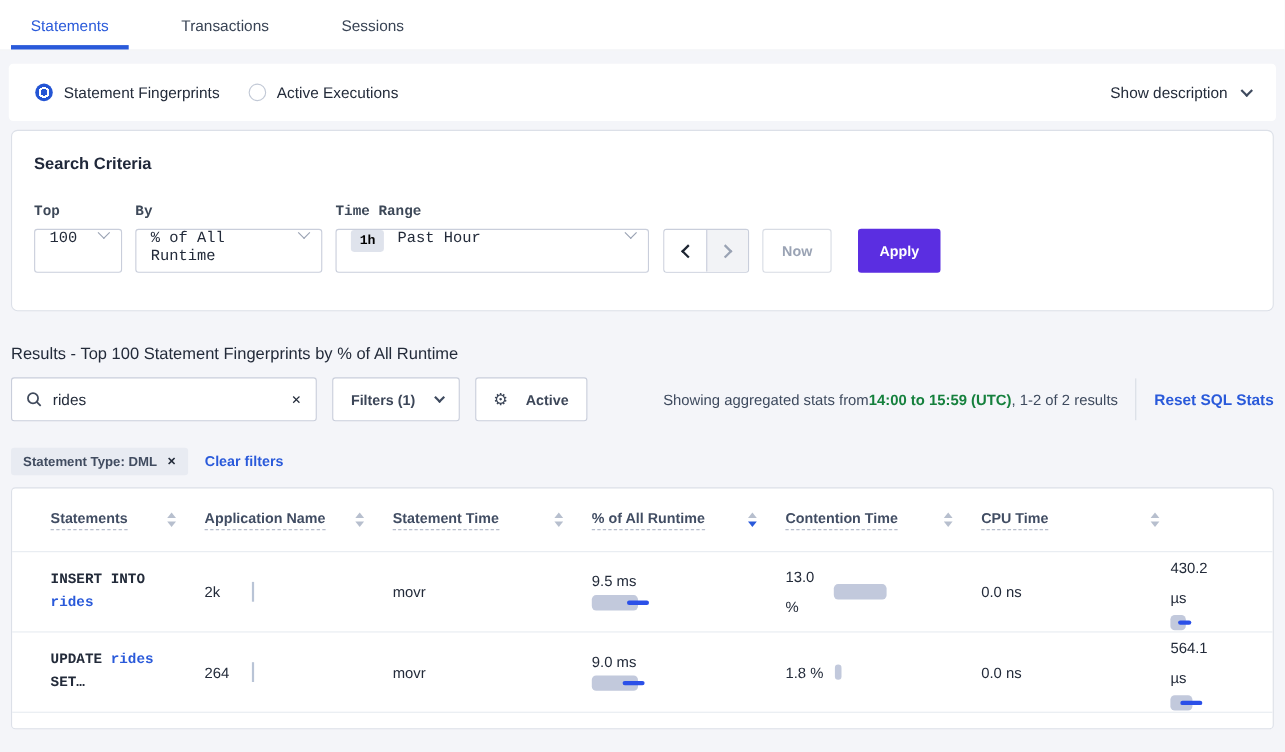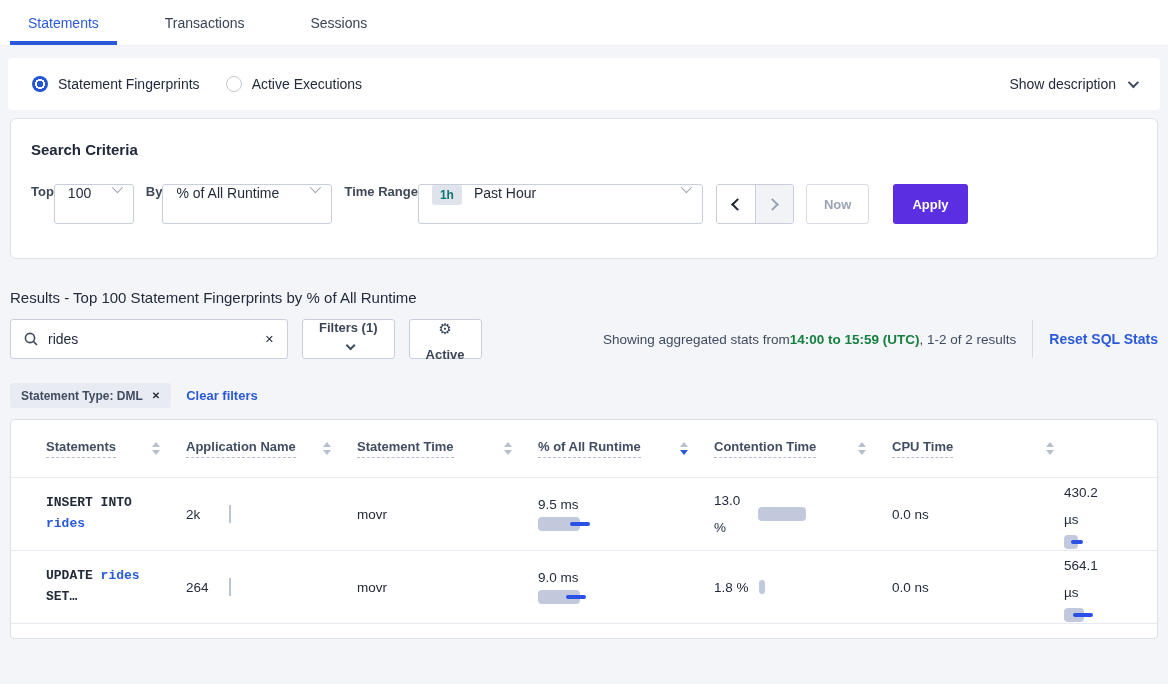--- a/index.html
+++ b/index.html
@@ -39,33 +39,33 @@
   .chev {
     width: 8px; height: 8px; border-right: 2px solid #3e4a5e; border-bottom: 2px solid #3e4a5e;
     transform: rotate(45deg) translateY(-2px); display: inline-block;
   }
   .chev.light { border-color: #98a1b2; border-width: 1.5px; }
   
   .card { margin: 8px 10px 0; background: #fff; border: 1px solid #dce0e8; border-radius: 6px; }
   .sc { padding: 22px 20px 34px; }
   .sc-title { font-size: 15px; font-weight: bold; color: #20283a; margin-bottom: 26px; }
   .sc-controls { display: flex; align-items: flex-end; }
-  .field { display: flex; flex-direction: row; margin-right: 12px; }
+  .field { display: flex; flex-direction: column; gap: 9px; margin-right: 12px; font-family: Liberation Mono, monospace; }
   .field > label { font-size: 13px; font-weight: bold; color: #3d4858; }
   .select {
     height: 40px; border: 1px solid #c9cedb; border-radius: 3px; background: #fff;
     display: flex; align-items: flex-start; padding: 0 13px; font-size: 14px; cursor: pointer;
   }
   .select .chev { margin-left: auto; }
   .w-top { width: 80px; }
   .w-by { width: 170px; }
   .w-time { width: 285px; }
   .badge {
     background: #dfe3ec; border-radius: 3px; padding: 3px 8px; font-size: 12px;
-    font-weight: bold; color: #0f766e; margin-right: 12px;
+    font-weight: bold; color: #000000; margin-right: 12px;
   }
   .arrow-group {
     display: flex; height: 40px; border: 1px solid #c9cedb; border-radius: 3px;
     overflow: hidden; margin-right: 12px;
   }
   .arrow-btn { width: 38px; display: flex; align-items: center; justify-content: center; background: #fff; border: none; cursor: pointer; }
   .arrow-btn.disabled { background: #f2f3f6; border-left: 1px solid #c9cedb; cursor: default; }
   .achev { width: 9px; height: 9px; border-right: 2.5px solid #1d2532; border-bottom: 2.5px solid #1d2532; display: inline-block; }
   .achev.left { transform: rotate(135deg); margin-left: 4px; }
   .achev.right { transform: rotate(-45deg); border-color: #9aa3b4; margin-right: 4px; }
@@ -82,22 +82,22 @@
   .results-heading { margin: 30px 10px 0; font-size: 15px; font-weight: normal; color: #232b3a; }
   .controls-row { margin: 13px 10px 0; display: flex; align-items: center; }
   .searchbox {
     width: 278px; height: 40px; border: 1px solid #c9cedb; border-radius: 3px; background: #fff;
     display: flex; align-items: center; padding: 0 13px; gap: 10px;
   }
   .searchbox input { border: none; outline: none; flex: 1; font-size: 14px; color: #232b3a; font-family: inherit; min-width: 0; }
   .xicon { font-size: 11px; color: #232b3a; cursor: pointer; }
   .btn-plain {
     height: 40px; padding: 0 16px; background: #fff; border: 1px solid #c9cedb; border-radius: 3px;
-    font-size: 13px; font-weight: bold; color: #3c4658; display: flex; align-items: center; gap: 9px;
-    font-family: inherit; cursor: pointer; flex-direction: column;
+    font-size: 13px; font-weight: bold; color: #3c4658; display: flex; align-items: center; gap: 16px;
+    font-family: inherit; cursor: pointer;
   }
   .ml14 { margin-left: 14px; }
   .gear { font-size: 15px; color: #3c4658; font-weight: normal; }
   .stats { margin-left: auto; display: flex; align-items: center; font-size: 13.5px; color: #3e4a5e; white-space: nowrap; }
   .stats b { color: #15803d; }
   .vdiv { width: 1px; height: 38px; background: #d8dce4; margin: 0 16px; }
   .reset-link { font-size: 14px; font-weight: bold; color: #2a5ada; text-decoration: none; cursor: pointer; }
   
   .chip-row { margin: 24px 10px 0; display: flex; align-items: center; gap: 15px; }
   .chip {

